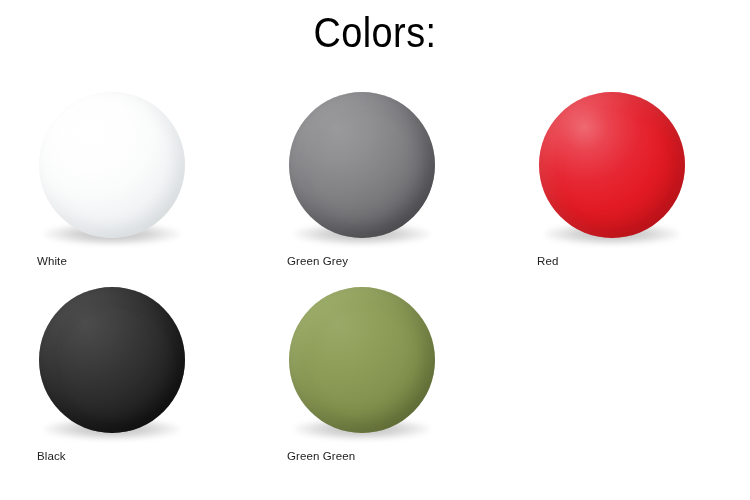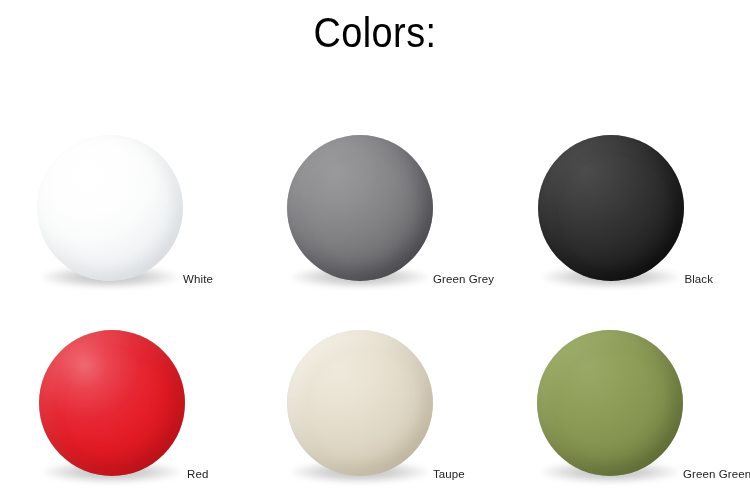--- a/index.html
+++ b/index.html
@@ -53,22 +53,22 @@
     grid-template-rows: repeat(2, 195px);
     justify-items: center;
     align-items: start;
   }
 
   .swatch {
     position: relative;
     width: 176px;
     height: 195px;
     display: flex;
-    flex-direction: row;
-    align-items: flex-end;
+    flex-direction: column;
+    align-items: flex-start;
   }
 
   
   .ball-wrap {
     position: relative;
     width: 150px;
     height: 152px;
     display: flex;
     align-items: flex-start;
     justify-content: center;
@@ -217,40 +217,33 @@
       <div class="ball-wrap">
         <div class="ball-shadow"></div>
         <div class="ball darkgrey"></div>
       </div>
       <div class="swatch-label">Green Grey</div>
     </div>
 
     <div class="swatch">
       <div class="ball-wrap">
         <div class="ball-shadow"></div>
+        <div class="ball red"></div>
+      </div>
+      <div class="swatch-label">Red</div>
+    </div>
+
+    <div class="swatch">
+      <div class="ball-wrap">
+        <div class="ball-shadow"></div>
         <div class="ball black"></div>
       </div>
       <div class="swatch-label">Black</div>
     </div>
 
-    <div class="swatch">
-      <div class="ball-wrap">
-        <div class="ball-shadow"></div>
-        <div class="ball red"></div>
-      </div>
-      <div class="swatch-label">Red</div>
-    </div>
-
-    <div class="swatch">
-      <div class="ball-wrap">
-        <div class="ball-shadow"></div>
-        <div class="ball taupe"></div>
-      </div>
-      <div class="swatch-label">Taupe</div>
-    </div>
 
     <div class="swatch">
       <div class="ball-wrap">
         <div class="ball-shadow"></div>
         <div class="ball olive"></div>
       </div>
       <div class="swatch-label">Green Green</div>
     </div>
 
   </div>

